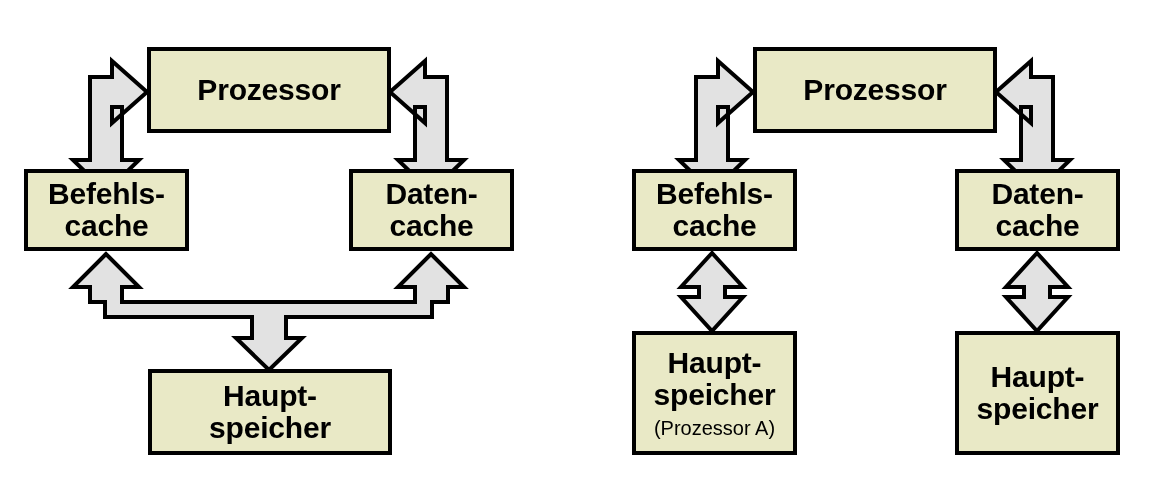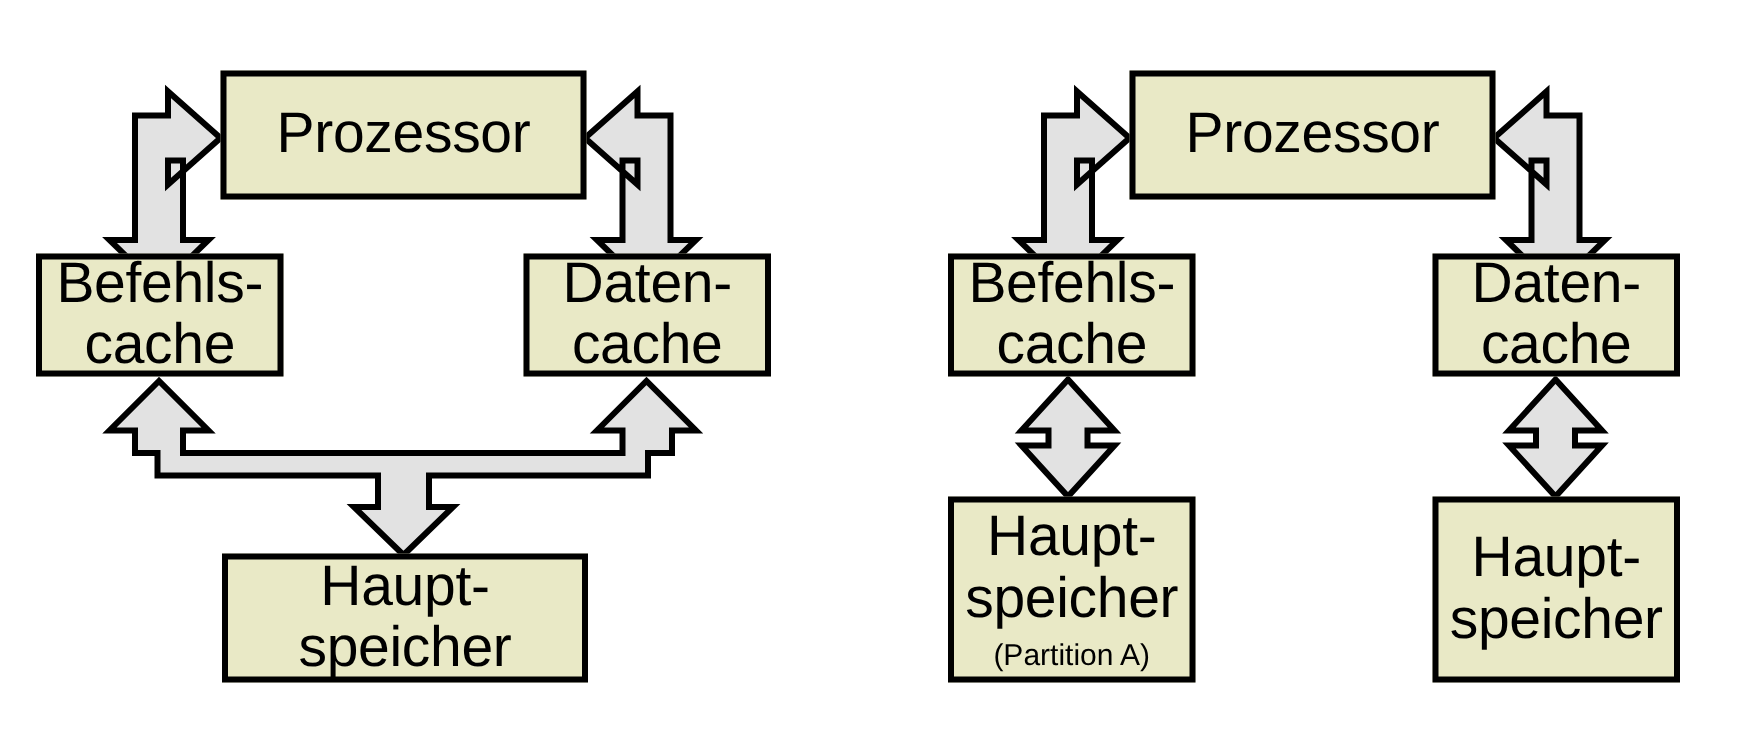--- a/index.html
+++ b/index.html
@@ -36,24 +36,25 @@
     background: #e9e9c6;
     border: 4px solid #000000;
     display: flex;
     flex-direction: column;
     align-items: center;
     justify-content: center;
     text-align: center;
     color: #000000;
   }
   .node-label {
-    font-size: 38px;
+    font-size: 30px;
     line-height: 1.08;
     white-space: pre-line;
     letter-spacing: -0.2px;
+    font-weight: bold;
   }
   .node-sub {
     font-size: 20px;
     line-height: 1.1;
     margin-top: 6px;
   }
 </style>
 </head>
 <body>
 
@@ -198,21 +199,21 @@
   </div>
 
   <div class="node-box" style="left:955px; top:169px; width:165px; height:82px;">
     <div class="node-label">Daten-
 cache</div>
   </div>
 
   <div class="node-box" style="left:632px; top:331px; width:165px; height:124px;">
     <div class="node-label">Haupt-
 speicher</div>
-    <div class="node-sub">(Partition A)</div>
+    <div class="node-sub">(Prozessor A)</div>
   </div>
 
   <div class="node-box" style="left:955px; top:331px; width:165px; height:124px;">
     <div class="node-label">Haupt-
 speicher</div>
   </div>
 
 </div>
 
 </body></html>

